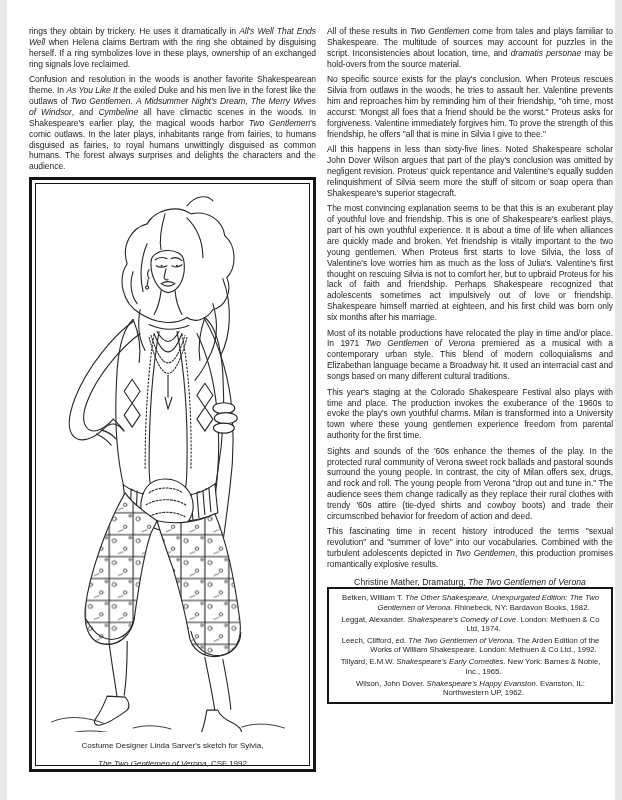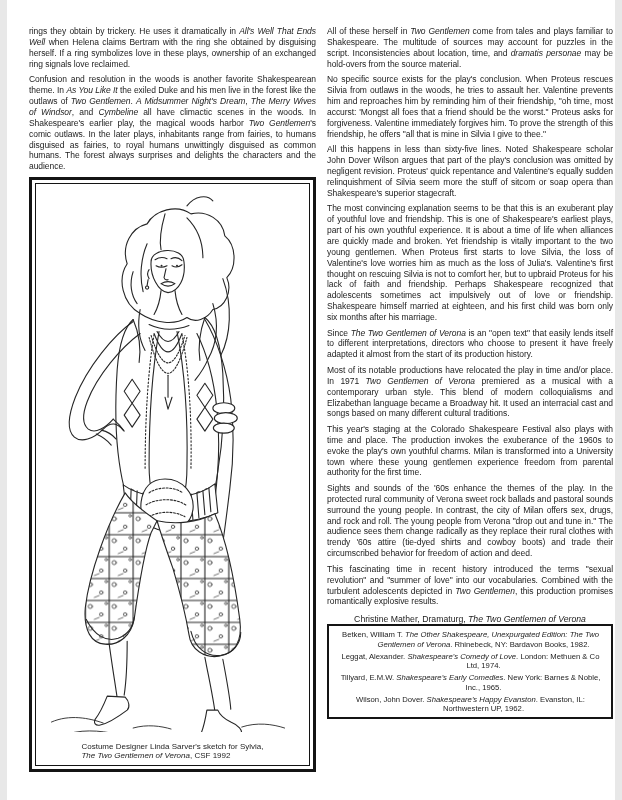--- a/index.html
+++ b/index.html
@@ -30,21 +30,21 @@
     height:583px; box-sizing:content-box;
   }
   .illus-inner {
     border:1.4px solid #141414; height:100%; box-sizing:border-box;
     display:flex; flex-direction:column; align-items:center; background:#fff;
   }
   .sketch-wrap { flex:1 1 auto; width:100%; display:flex; justify-content:center; }
   svg.sketch { width:272px; height:548px; }
   .caption-block { padding:1px 4px 4px; }
   .caption-block p {
-    margin:0; font-size:8px; line-height:9.8px; 
+    margin:8px; font-size:8px; line-height:9.8px; text-align:center;
   }
 
   .fr-heading { font-size:9.5px; font-weight:bold; margin:13px 0 4px 0; }
   .fr-box { border:2px solid #141414; padding:4px 5px 3px 6px; background:#fff; }
   .fr-box p {
     font-size:7.7px; line-height:9.4px; margin:0 0 2.6px 0;
     padding-left:26px; text-indent:-26px; text-align:center;
   }
   .fr-box p:last-child { margin-bottom:1px; }
 </style>
@@ -197,40 +197,40 @@
           <div class="caption-block">
               <p class=""><span>Costume Designer Linda Sarver's sketch for Sylvia,</span></p>
               <p class=""><span class="it">The Two Gentlemen of Verona</span><span>, CSF 1992</span></p>
             </div>
         </div>
       </div>
     </div>
 
     <div class="col-right">
       <div>
-          <p class="body"><span>All of these herself in </span><span class="it">Two Gentlemen</span><span> come from tales and plays familiar to Shakespeare. The multitude of sources may account for puzzles in the script. Inconsistencies about location, time, and </span><span class="it">dramatis personae</span><span> may be hold-overs from the source material.</span></p>
+          <p class="body"><span>All of these results in </span><span class="it">Two Gentlemen</span><span> come from tales and plays familiar to Shakespeare. The multitude of sources may account for puzzles in the script. Inconsistencies about location, time, and </span><span class="it">dramatis personae</span><span> may be hold-overs from the source material.</span></p>
           <p class="body"><span>No specific source exists for the play's conclusion. When Proteus rescues Silvia from outlaws in the woods, he tries to assault her. Valentine prevents him and reproaches him by reminding him of their friendship, "oh time, most accurst: 'Mongst all foes that a friend should be the worst." Proteus asks for forgiveness. Valentine immediately forgives him. To prove the strength of this friendship, he offers "all that is mine in Silvia I give to thee."</span></p>
           <p class="body"><span>All this happens in less than sixty-five lines. Noted Shakespeare scholar John Dover Wilson argues that part of the play's conclusion was omitted by negligent revision. Proteus' quick repentance and Valentine's equally sudden relinquishment of Silvia seem more the stuff of sitcom or soap opera than Shakespeare's superior stagecraft.</span></p>
           <p class="body"><span>The most convincing explanation seems to be that this is an exuberant play of youthful love and friendship. This is one of Shakespeare's earliest plays, part of his own youthful experience. It is about a time of life when alliances are quickly made and broken. Yet friendship is vitally important to the two young gentlemen. When Proteus first starts to love Silvia, the loss of Valentine's love worries him as much as the loss of Julia's. Valentine's first thought on rescuing Silvia is not to comfort her, but to upbraid Proteus for his lack of faith and friendship. Perhaps Shakespeare recognized that adolescents sometimes act impulsively out of love or friendship. Shakespeare himself married at eighteen, and his first child was born only six months after his marriage.</span></p>
         </div>
 
 
       <div>
-          <p class="body"><span>Since </span><span class="it">The Two Gentlemen of Verona</span><span> is an "open text" that easily lends itself to different interpretations, directors who choose to present it have freely adapted it almost from the start of its production history.</span></p>
           <p class="body"><span>Most of its notable productions have relocated the play in time and/or place. In 1971 </span><span class="it">Two Gentlemen of Verona</span><span> premiered as a musical with a contemporary urban style. This blend of modern colloquialisms and Elizabethan language became a Broadway hit. It used an interracial cast and songs based on many different cultural traditions.</span></p>
           <p class="body"><span>This year's staging at the Colorado Shakespeare Festival also plays with time and place. The production invokes the exuberance of the 1960s to evoke the play's own youthful charms. Milan is transformed into a University town where these young gentlemen experience freedom from parental authority for the first time.</span></p>
           <p class="body"><span>Sights and sounds of the '60s enhance the themes of the play. In the protected rural community of Verona sweet rock ballads and pastoral sounds surround the young people. In contrast, the city of Milan offers sex, drugs, and rock and roll. The young people from Verona "drop out and tune in." The audience sees them change radically as they replace their rural clothes with trendy '60s attire (tie-dyed shirts and cowboy boots) and trade their circumscribed behavior for freedom of action and deed.</span></p>
           <p class="body"><span>This fascinating time in recent history introduced the terms "sexual revolution" and "summer of love" into our vocabularies. Combined with the turbulent adolescents depicted in </span><span class="it">Two Gentlemen</span><span>, this production promises romantically explosive results.</span></p>
         </div>
 
       <div class="byline"><span>Christine Mather, Dramaturg, </span><span class="it">The Two Gentlemen of Verona</span></div>
 
 
       <div class="fr-box">
           <p class="fr-entry"><span>Betken, William T. </span><span class="it">The Other Shakespeare, Unexpurgated Edition: The Two Gentlemen of Verona</span><span>. Rhinebeck, NY: Bardavon Books, 1982.</span></p>
           <p class="fr-entry"><span>Leggat, Alexander. </span><span class="it">Shakespeare's Comedy of Love</span><span>. London: Methuen &amp; Co Ltd, 1974.</span></p>
+          <p class="fr-entry"><span>Leech, Clifford, ed. </span><span class="it">The Two Gentlemen of Verona</span><span>. The Arden Edition of the Works of William Shakespeare. London: Methuen &amp; Co Ltd., 1992.</span></p>
           <p class="fr-entry"><span>Tillyard, E.M.W. </span><span class="it">Shakespeare's Early Comedies</span><span>. New York: Barnes &amp; Noble, Inc., 1965.</span></p>
           <p class="fr-entry"><span>Wilson, John Dover. </span><span class="it">Shakespeare's Happy Evanston</span><span>. Evanston, IL: Northwestern UP, 1962.</span></p>
         </div>
     </div>
 
   </div>
 </div>
 
 </body></html>

